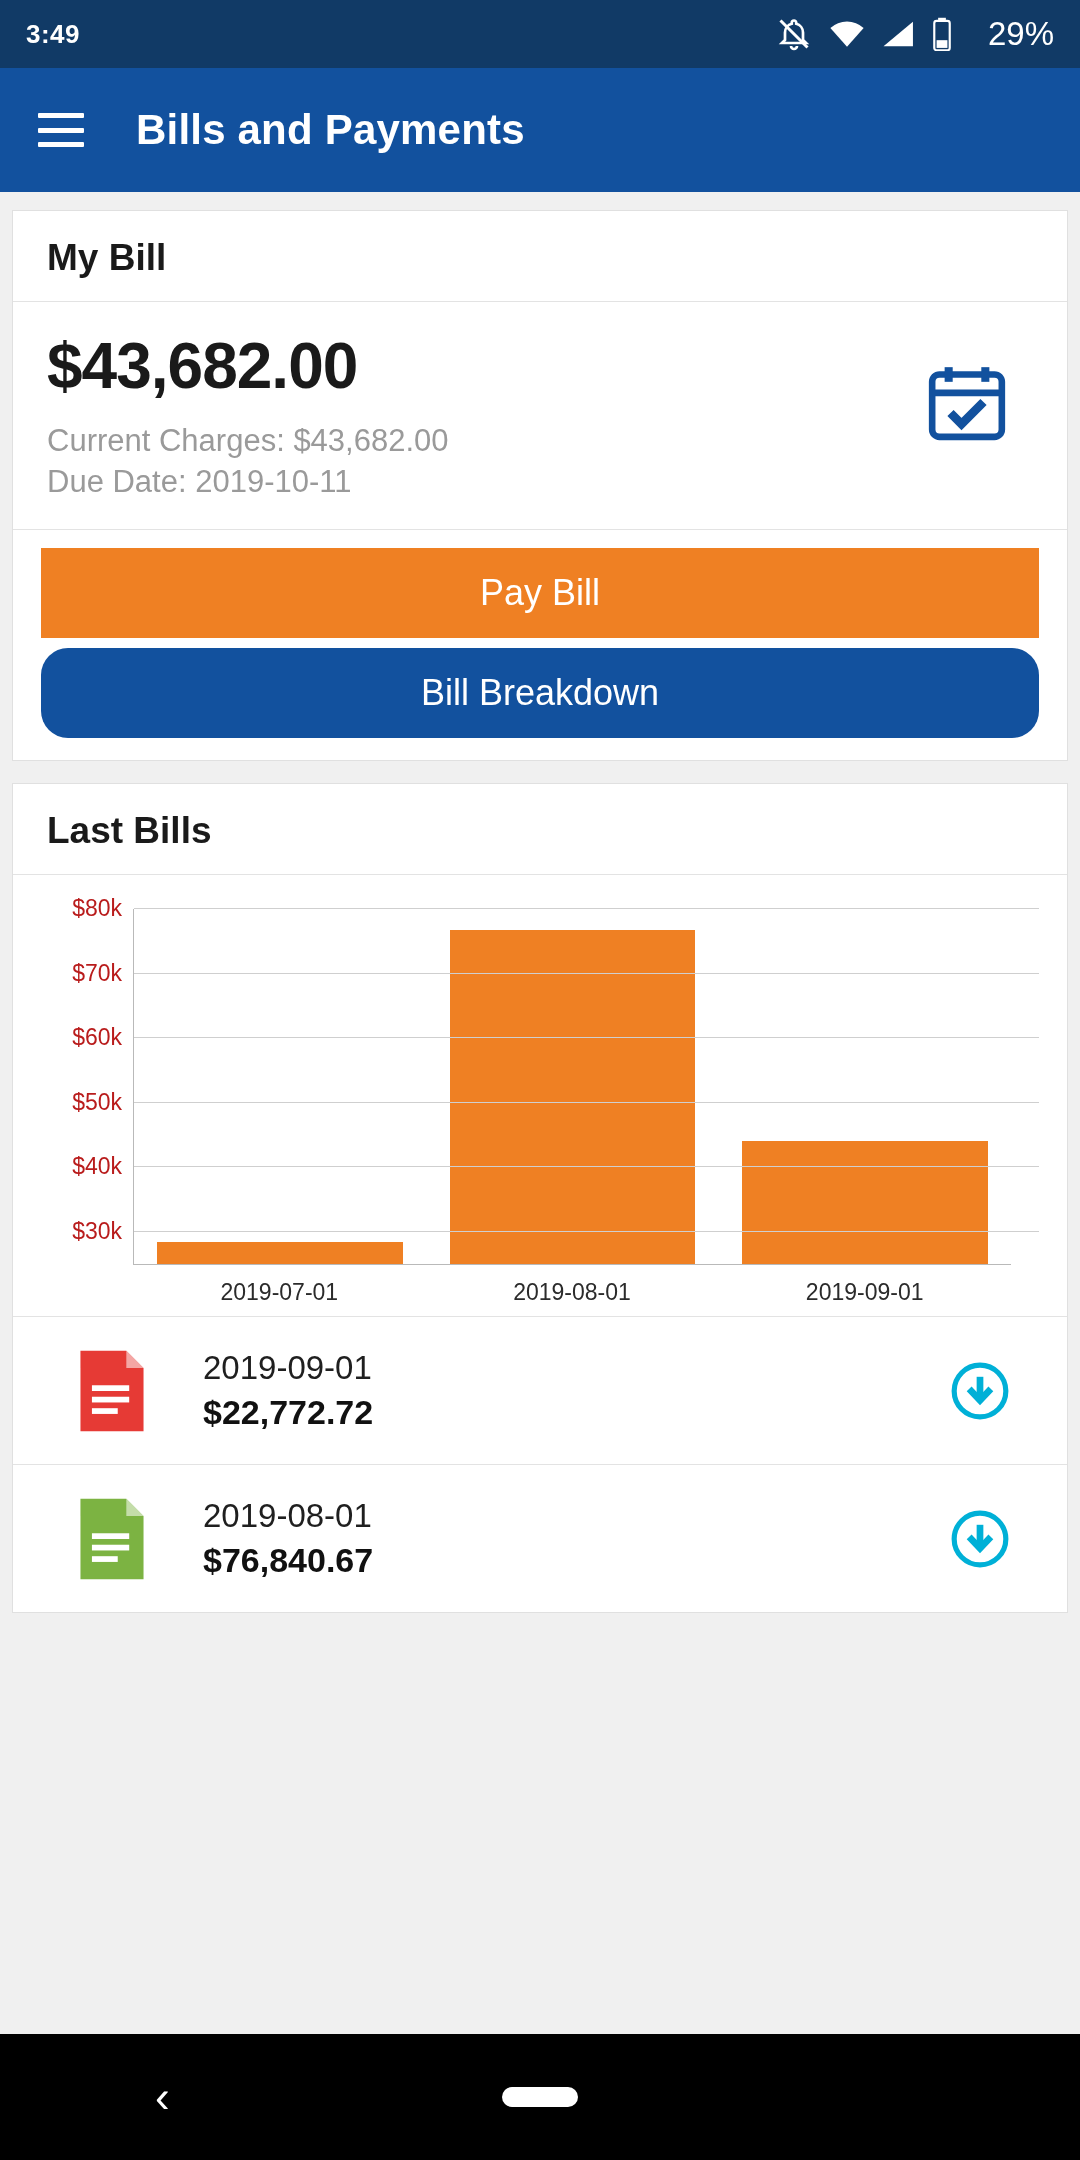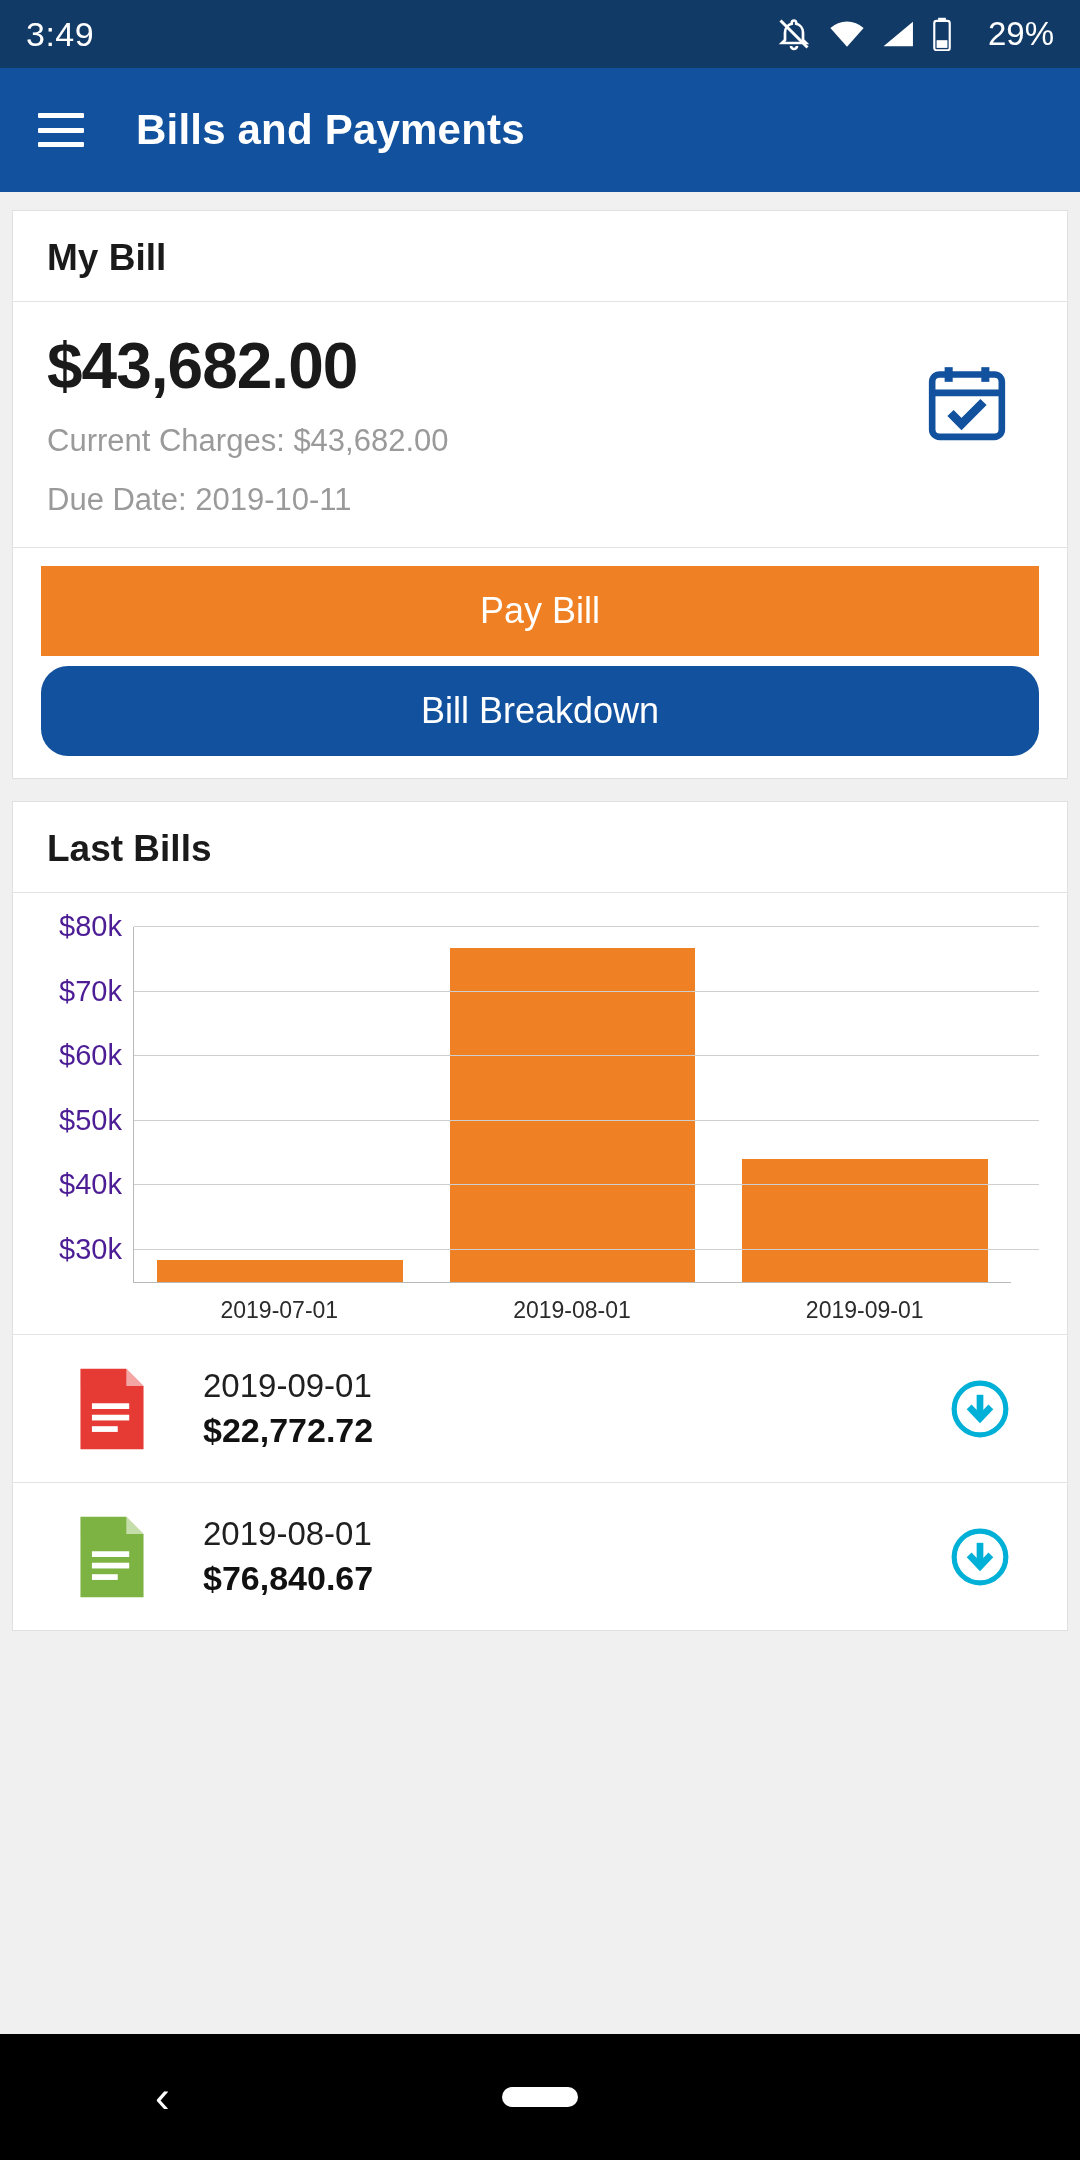--- a/index.html
+++ b/index.html
@@ -22,21 +22,21 @@
   
   .statusbar {
     height: 68px;
     background: #113a66;
     color: #ffffff;
     display: flex;
     align-items: center;
     padding: 0 26px;
     flex: none;
   }
-  .status-time { font-size: 34px; font-weight: 400; letter-spacing: .5px; }
+  .status-time { font-size: 26px; font-weight: 700; letter-spacing: .5px; }
   .status-right {
     margin-left: auto;
     display: flex;
     align-items: center;
     gap: 16px;
   }
   .status-icon { display: flex; align-items: center; }
   .status-batt { font-size: 33px; font-weight: 400; margin-left: 20px; }
 
   
@@ -150,22 +150,22 @@
     position: absolute;
     left: 0; right: -28px;
     height: 1px;
     background: #cfcfcf;
   }
   .ytick {
     position: absolute;
     right: 100%;
     margin-right: 12px;
     transform: translateY(-50%);
-    font-size: 29px;
-    color: #4c1d95;
+    font-size: 23px;
+    color: #b91c1c;
     white-space: nowrap;
   }
   .bars {
     position: absolute;
     left: 0; right: 0; bottom: 0; top: 0;
     display: flex;
     align-items: flex-end;
   }
   .bar-slot {
     flex: 1;
@@ -278,21 +278,21 @@
   <div class="content">
 
     <div class="card">
       <div class="card-header">
         <div class="card-title">My Bill</div>
       </div>
       <div class="bill-body">
         <div class="bill-left">
           <div class="bill-amount">$43,682.00</div>
           <div class="bill-sub">Current Charges: $43,682.00</div>
-          <div class="bill-sub" style="margin-top:18px">Due Date: 2019-10-11</div>
+          <div class="bill-sub" style="margin-top:0">Due Date: 2019-10-11</div>
         </div>
         <div class="bill-icon">
           <svg width="88" height="88" viewBox="0 0 24 24" fill="none" stroke="#12519e" stroke-width="1.8">
             <rect x="2.5" y="4.5" width="19" height="17" rx="2"></rect>
             <line x1="2.5" y1="9.5" x2="21.5" y2="9.5"></line>
             <line x1="7" y1="2.5" x2="7" y2="6.5" stroke-width="2.2"></line>
             <line x1="17" y1="2.5" x2="17" y2="6.5" stroke-width="2.2"></line>
             <polyline points="7.5,15 10.5,18 16.5,12" stroke-width="2.4"></polyline>
           </svg>
         </div>

